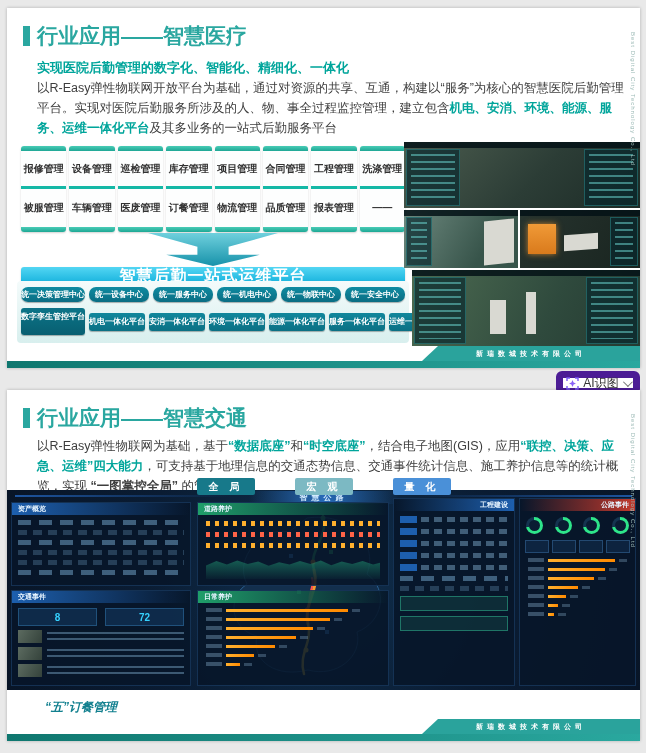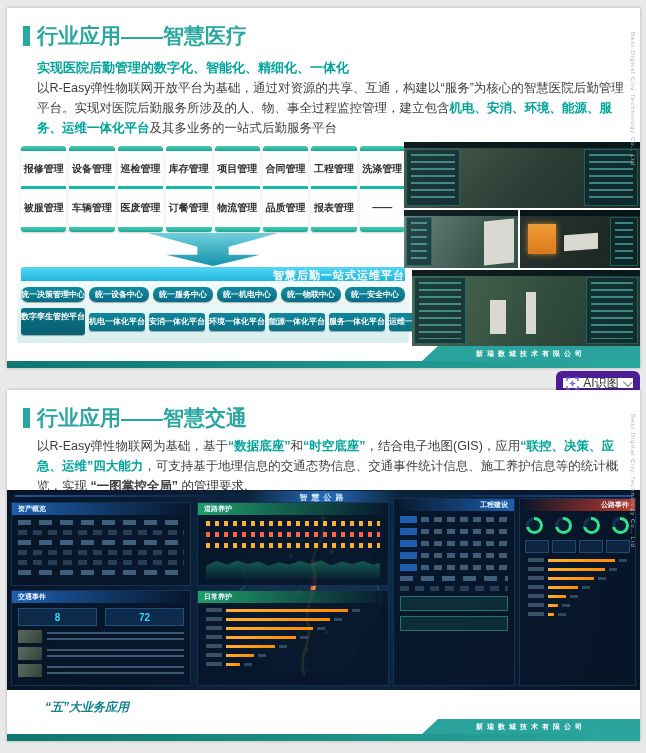--- a/index.html
+++ b/index.html
@@ -24,22 +24,22 @@
   .mod-col { background:#fdfefe; border-radius:3px; box-shadow:0 1px 2px rgba(0,0,0,.18); overflow:hidden; }
   .mod-cap { height:5px; background:linear-gradient(#49ccb6,#1ea795); }
   .mod-cell { height:38px; display:flex; align-items:center; justify-content:center; text-align:center; font-size:10px; font-weight:bold; color:#333; line-height:12px; white-space:pre-line; }
   .mod-cell.first { border-bottom:3px solid #14b8a6; }
 
   .funnel { position:absolute; left:141px; top:225px; width:130px; height:33px;
     background:linear-gradient(#6fd0dd,#1792aa);
     clip-path:polygon(0% 0%,100% 0%,62% 42%,62% 66%,86% 66%,50% 100%,14% 66%,38% 66%,38% 42%); }
 
   .cyan-bar { position:absolute; left:14px; top:259px; width:384px; height:17px; border-radius:3px;
-    background:linear-gradient(#53d6f3,#14b1dc); color:#fff; font-weight:bold; font-size:11px;
-    text-align:right; line-height:17px; letter-spacing:1px; box-shadow:0 1px 2px rgba(0,0,0,.2); }
+    background:linear-gradient(#53d6f3,#14b1dc); color:#fff; font-weight:bold; font-size:16px;
+    text-align:center; line-height:17px; letter-spacing:1px; box-shadow:0 1px 2px rgba(0,0,0,.2); }
 
   .light-panel { position:absolute; left:10px; top:273px; width:392px; height:62px; border-radius:4px;
     background:linear-gradient(#f4fbfb,#d8efee); }
   .centers-row { position:absolute; left:14px; top:279px; width:384px; display:flex; gap:4px; }
   .center-btn { flex:1; height:15px; line-height:15px; font-size:8px; font-weight:bold; color:#fff; text-align:center;
     background:linear-gradient(#0f8ba1,#0a6d83); border-radius:7px; box-shadow:0 1px 1px rgba(0,0,0,.3); white-space:nowrap; }
   .plat-row { position:absolute; left:14px; top:300px; width:384px; display:flex; gap:4px; align-items:center; }
   .plat-btn { flex:1; height:18px; line-height:18px; font-size:8px; font-weight:bold; color:#fff; text-align:center;
     background:linear-gradient(#11879c,#0b7084); border-radius:3px; box-shadow:0 1px 1px rgba(0,0,0,.3); white-space:nowrap; }
   .plat-btn.twin { flex:0 0 52px; height:27px; line-height:11px; padding-top:3px; background:linear-gradient(#0c7488,#085f71); }
@@ -245,20 +245,25 @@
     <span class="chev"></span>
   </div>
 
   <div class="slide" id="slide2">
     <div class="slide-title">
       <span class="title-mark"></span>
       <span>行业应用——智慧交通</span>
     </div>
     <div class="body-text"><span>以R-Easy弹性物联网为基础，基于</span><span class="hl">“数据底座”</span><span>和</span><span class="hl">“时空底座”</span><span>，结合电子地图(GIS)，应用</span><span class="hl">“联控、决策、应急、运维”四大能力</span><span>，可支持基于地理信息的交通态势信息、交通事件统计信息、施工养护信息等的统计概览，实现 </span><span class="bd">“一图掌控全局”</span><span> 的管理要求.</span></div>
 
+    <div class="view-row">
+      <div class="view-btn b1">全 局</div>
+      <div class="view-btn b2">宏 观</div>
+      <div class="view-btn b3">量 化</div>
+    </div>
 
     <div class="dash">
       <svg style="position:absolute;inset:0" width="633" height="200" viewBox="0 0 633 200">
         <path d="M300,28 C342,22 372,52 360,84 C382,100 376,132 350,142 C356,166 330,188 301,180 C270,188 244,172 250,146 C224,140 219,108 240,94 C226,68 256,36 282,42 Z" fill="#14304e" stroke="#2e6598" stroke-width="1" opacity="0.95"></path>
         <path d="M316,26 C322,48 301,60 307,80" fill="none" stroke="#3ad07a" stroke-width="2.5" stroke-linecap="round"></path>
         <path d="M307,80 C313,100 296,114 301,134" fill="none" stroke="#ff9f2e" stroke-width="3" stroke-linecap="round" opacity="0.95"></path>
         <path d="M301,134 C306,152 291,164 297,184" fill="none" stroke="#ffd23e" stroke-width="2.5" stroke-linecap="round"></path>
         <path d="M305,88 C308,98 300,104 303,112" fill="none" stroke="#ff5252" stroke-width="2" stroke-linecap="round"></path>
         <circle cx="316" cy="28" r="2.5" fill="#3ad07a"></circle>
           <circle cx="306" cy="72" r="2.5" fill="#ffb02e"></circle>
@@ -422,20 +427,20 @@
             <div class="val"></div>
           </div>
         <div class="hbar-row">
             <div class="lab"></div>
             <div class="hbar" style="width:6%"></div>
             <div class="val"></div>
           </div>
       </div>
     </div>
 
-    <div class="apps-label">“五”大业务应用</div>
+    <div class="apps-label">“五”订餐管理</div>
 
     <div class="vmark">Best Digital City Technology Co., Ltd</div>
     <div class="footer-band">新瑞数城技术有限公司</div>
     <div class="footer-stripe"></div>
   </div>
 
 </div>
 
 </body></html>

